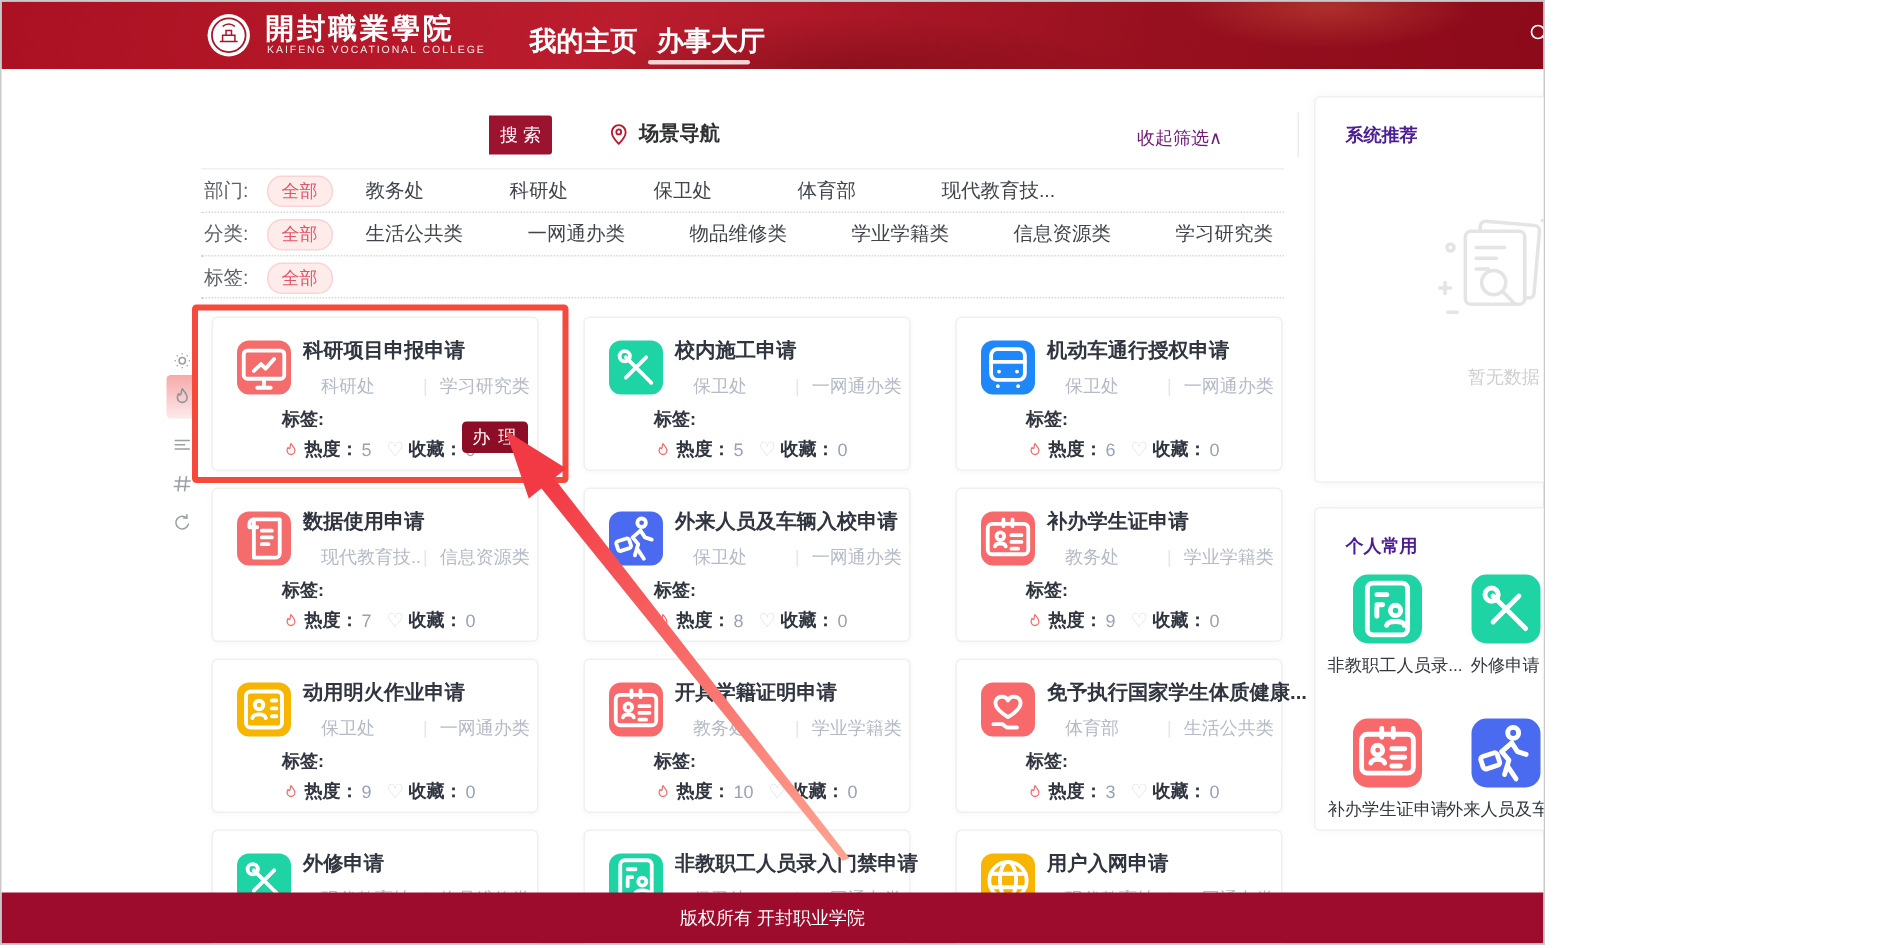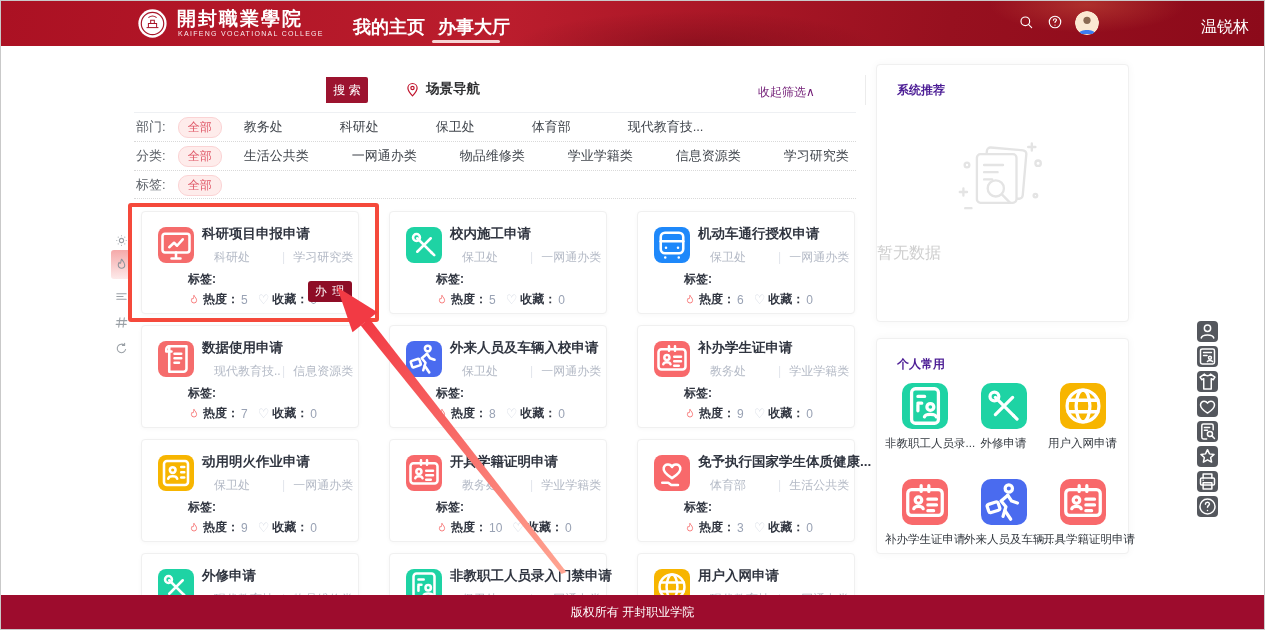--- a/index.html
+++ b/index.html
@@ -1,17 +1,17 @@
 <!DOCTYPE html>
 <html><head>
 <meta charset="utf-8">
 <style>
   * { box-sizing: border-box; }
   body { margin:0; background:#fff; font-family:"Liberation Sans","DejaVu Sans",sans-serif; }
-  #app { position:relative; width:1265px; height:630px; border:1px solid #c9c9c9; overflow:hidden; background:#fff; }
+  #app { position:relative; width:1030px; height:630px; border:1px solid #c9c9c9; overflow:hidden; background:#fff; }
 
   
   .hdr { position:absolute; left:0; top:0; width:100%; height:45px;
     background:
       radial-gradient(140px 40px at 86% 8%, rgba(255,150,90,.25), transparent 70%),
       radial-gradient(260px 50px at 55% 100%, rgba(70,0,10,.30), transparent 70%),
       linear-gradient(100deg,#ab1123 0%,#bb1d2d 40%,#97101f 75%,#8c0a1a 100%);
     z-index:20; }
   .emblem { position:absolute; left:136px; top:7px; width:31px; height:31px; }
   .logo-cn { position:absolute; left:176px; top:5px; font-size:19px; font-weight:bold; color:#fff; letter-spacing:2px; white-space:nowrap; }
@@ -82,21 +82,21 @@
     border-radius:3px; z-index:40; pointer-events:none; }
   .arrow { position:absolute; left:0; top:0; width:1265px; height:630px; z-index:45; pointer-events:none; }
 
   
   .panel { position:absolute; background:#fff; border:1px solid #f0f0f0; border-radius:4px;
     box-shadow:0 0 8px rgba(0,0,0,.04); }
   .p1 { left:875px; top:63px; width:253px; height:258px; }
   .p2 { left:875px; top:337px; width:253px; height:216px; }
   .p-title { position:absolute; left:20px; top:17px; font-size:12px; font-weight:bold; color:#4c1d95;font-family:Liberation Mono, monospace; }
   .empty-ill { position:absolute; left:50%; top:68px; transform:translateX(-50%); }
-  .empty-txt { position:absolute; left:0; right:0; top:178px; font-size:16px; color:#cfcfcf; }
+  .empty-txt { position:absolute; left:0; right:0; top:178px; text-align:center; font-size:12px; color:#cfcfcf; }
   .p-grid { position:absolute; left:8px; top:44px; display:grid; grid-template-columns:repeat(3,79px); row-gap:28px; }
   .p-item { text-align:center; cursor:pointer; }
   .picon { width:46px; height:46px; border-radius:10px; margin:0 auto; display:flex; align-items:center;
     justify-content:center; color:#fff; }
   .picon svg { width:27px; height:27px; }
   .p-label { margin-top:7px; font-size:11.5px; color:#33383f; white-space:nowrap; }
 
   
   .tool { position:absolute; left:1196px; top:320px; display:flex; flex-direction:column; gap:4px; z-index:30; }
   .tbtn { width:21px; height:21px; background:#54575d; border-radius:4px; color:#fff; display:flex;

